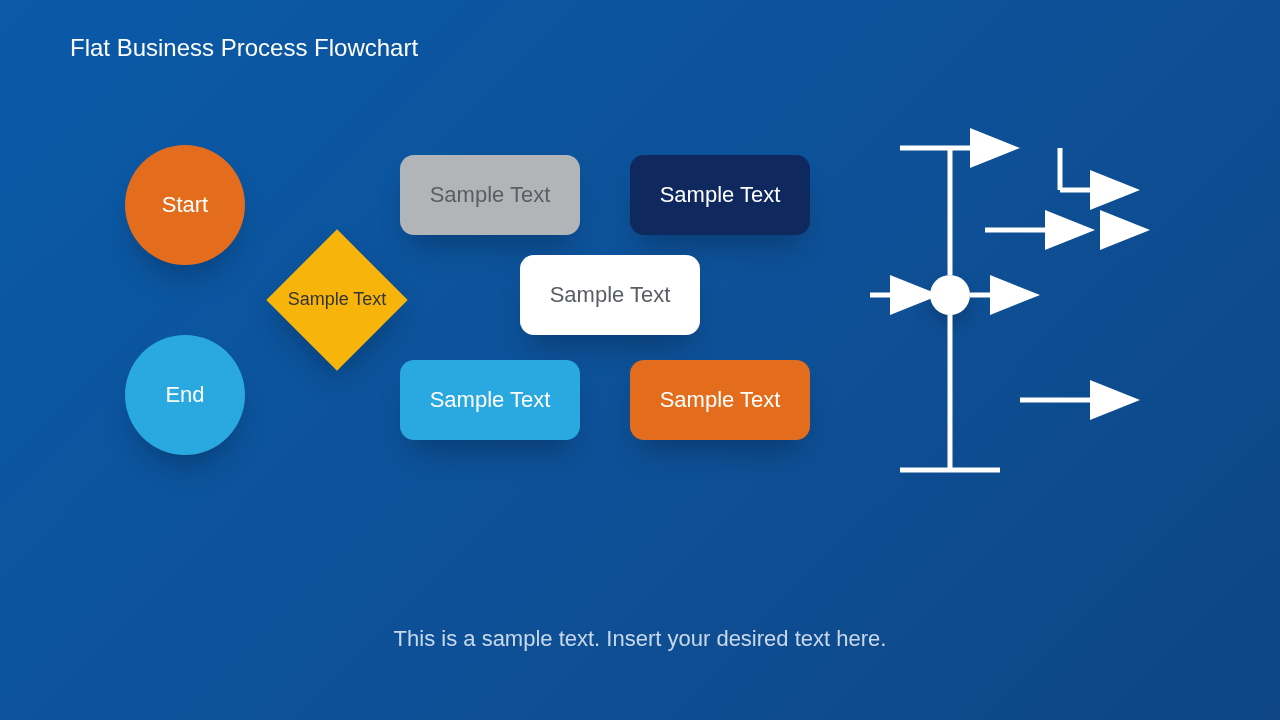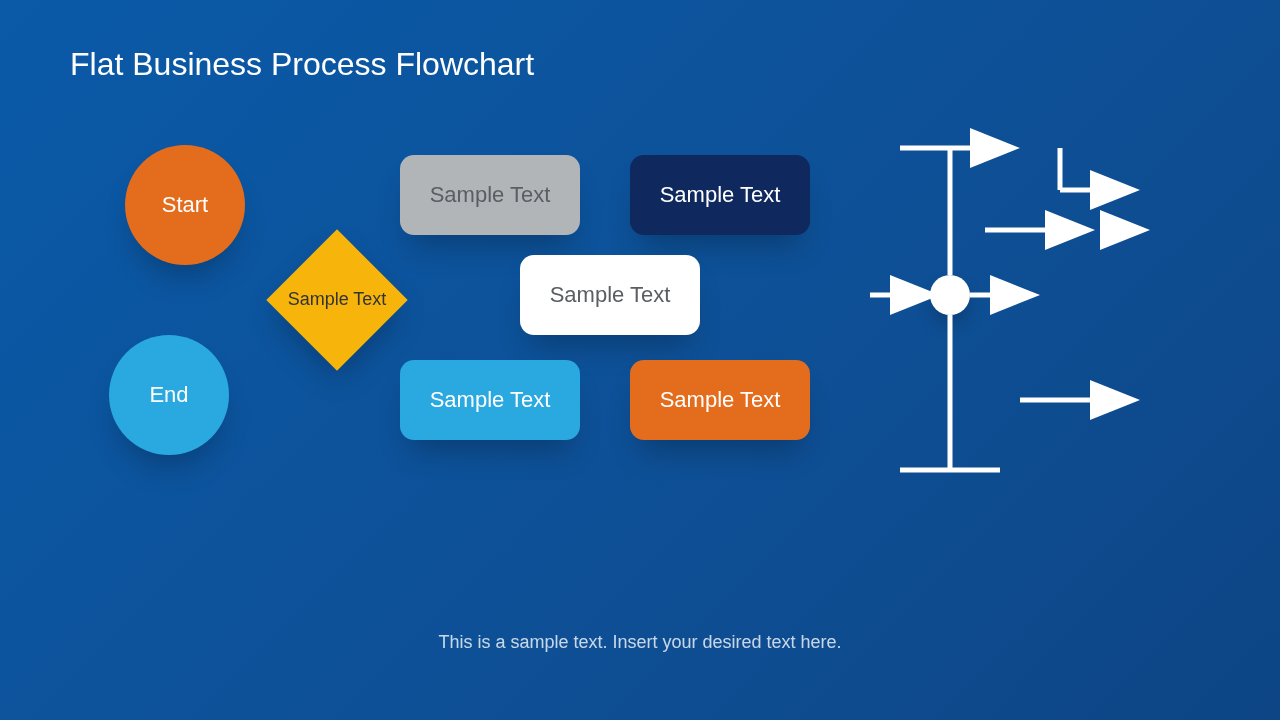--- a/index.html
+++ b/index.html
@@ -6,24 +6,24 @@
     body {
       width: 1280px;
       height: 720px;
       background: linear-gradient(135deg, #0a5aa8 0%, #0e4f95 60%, #0d4585 100%);
       font-family: "Segoe UI", Arial, sans-serif;
       position: relative;
       overflow: hidden;
     }
     .title {
       position: absolute;
-      top: 46px;
+      top: 34px;
       left: 70px;
       color: #ffffff;
-      font-size: 32px;
+      font-size: 24px;
       font-weight: 300;
     }
     .shape {
       position: absolute;
       display: flex;
       align-items: center;
       justify-content: center;
       text-align: center;
       font-size: 22px;
       box-shadow: 0 20px 30px -10px rgba(0,0,0,0.25);
@@ -49,30 +49,30 @@
       line-height: 1.2;
     }
     .footer-text {
       position: absolute;
       bottom: 65px;
       left: 0;
       width: 100%;
       text-align: center;
       color: #e8f0f8;
       opacity: 0.85;
-      font-size: 18px;
+      font-size: 22px;
       line-height: 1.4;
     }
     .connector-svg {
       position: absolute;
     }
     
     .c-start { top: 145px; left: 125px; width: 120px; height: 120px; background:#e36d1d; color:#fff; }
     
-    .c-end   { top: 335px; left: 109px; width: 120px; height: 120px; background:#2aa8e0; color:#fff; }
+    .c-end   { top: 335px; left: 125px; width: 120px; height: 120px; background:#2aa8e0; color:#fff; }
     
     .b-gray  { top: 155px; left: 400px; width: 180px; height: 80px; background:#b2b5b8; color:#5a5e63; }
     
     .b-navy  { top: 155px; left: 630px; width: 180px; height: 80px; background:#0f285e; color:#fff; }
     
     .b-white { top: 255px; left: 520px; width: 180px; height: 80px; background:#ffffff; color:#5a5e63; }
     
     .b-lblue { top: 360px; left: 400px; width: 180px; height: 80px; background:#2aa8e0; color:#fff; }
     
     .b-orange{ top: 360px; left: 630px; width: 180px; height: 80px; background:#e36d1d; color:#fff; }

